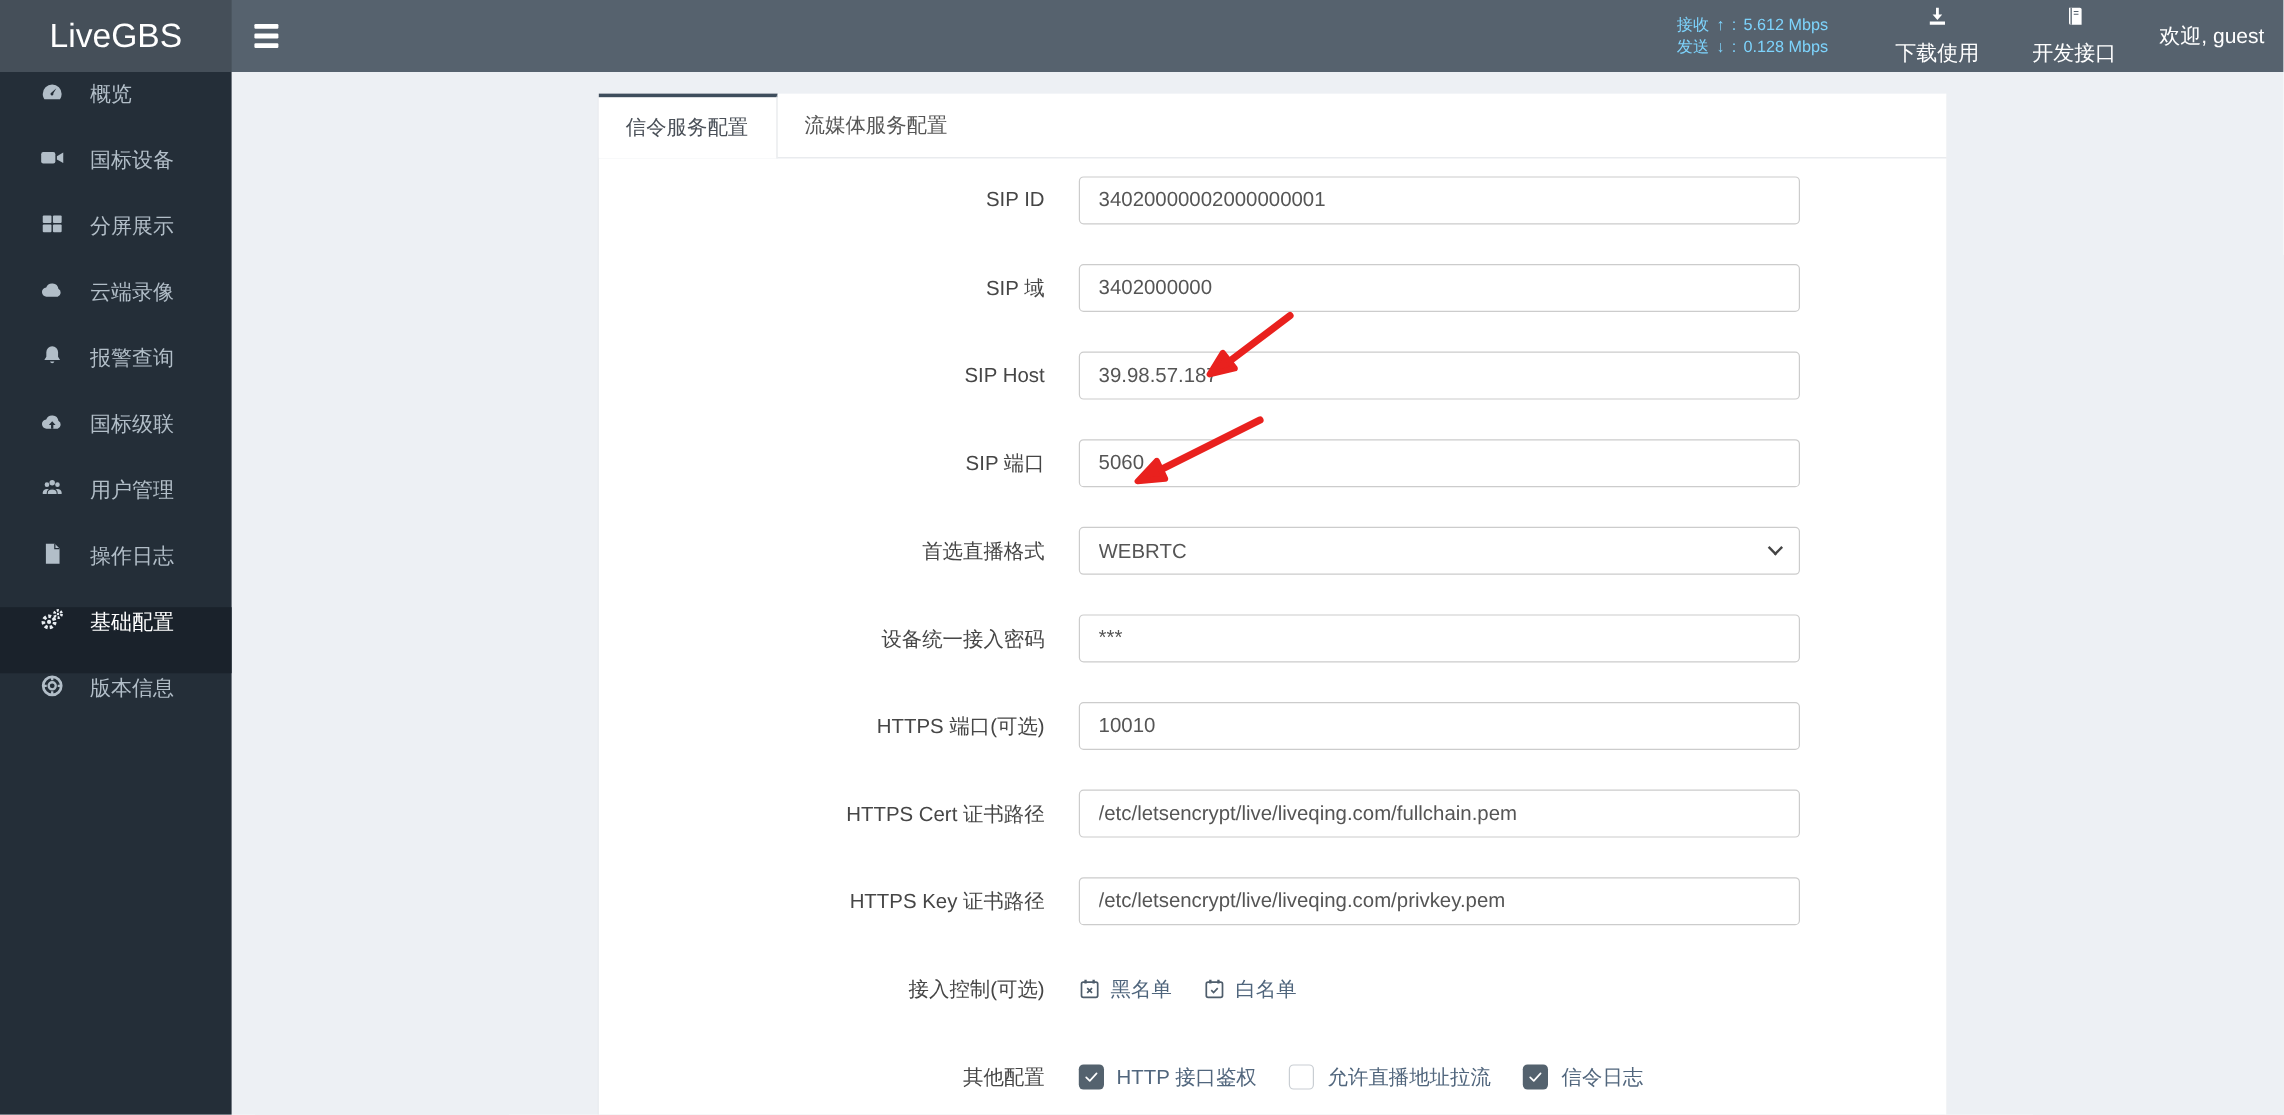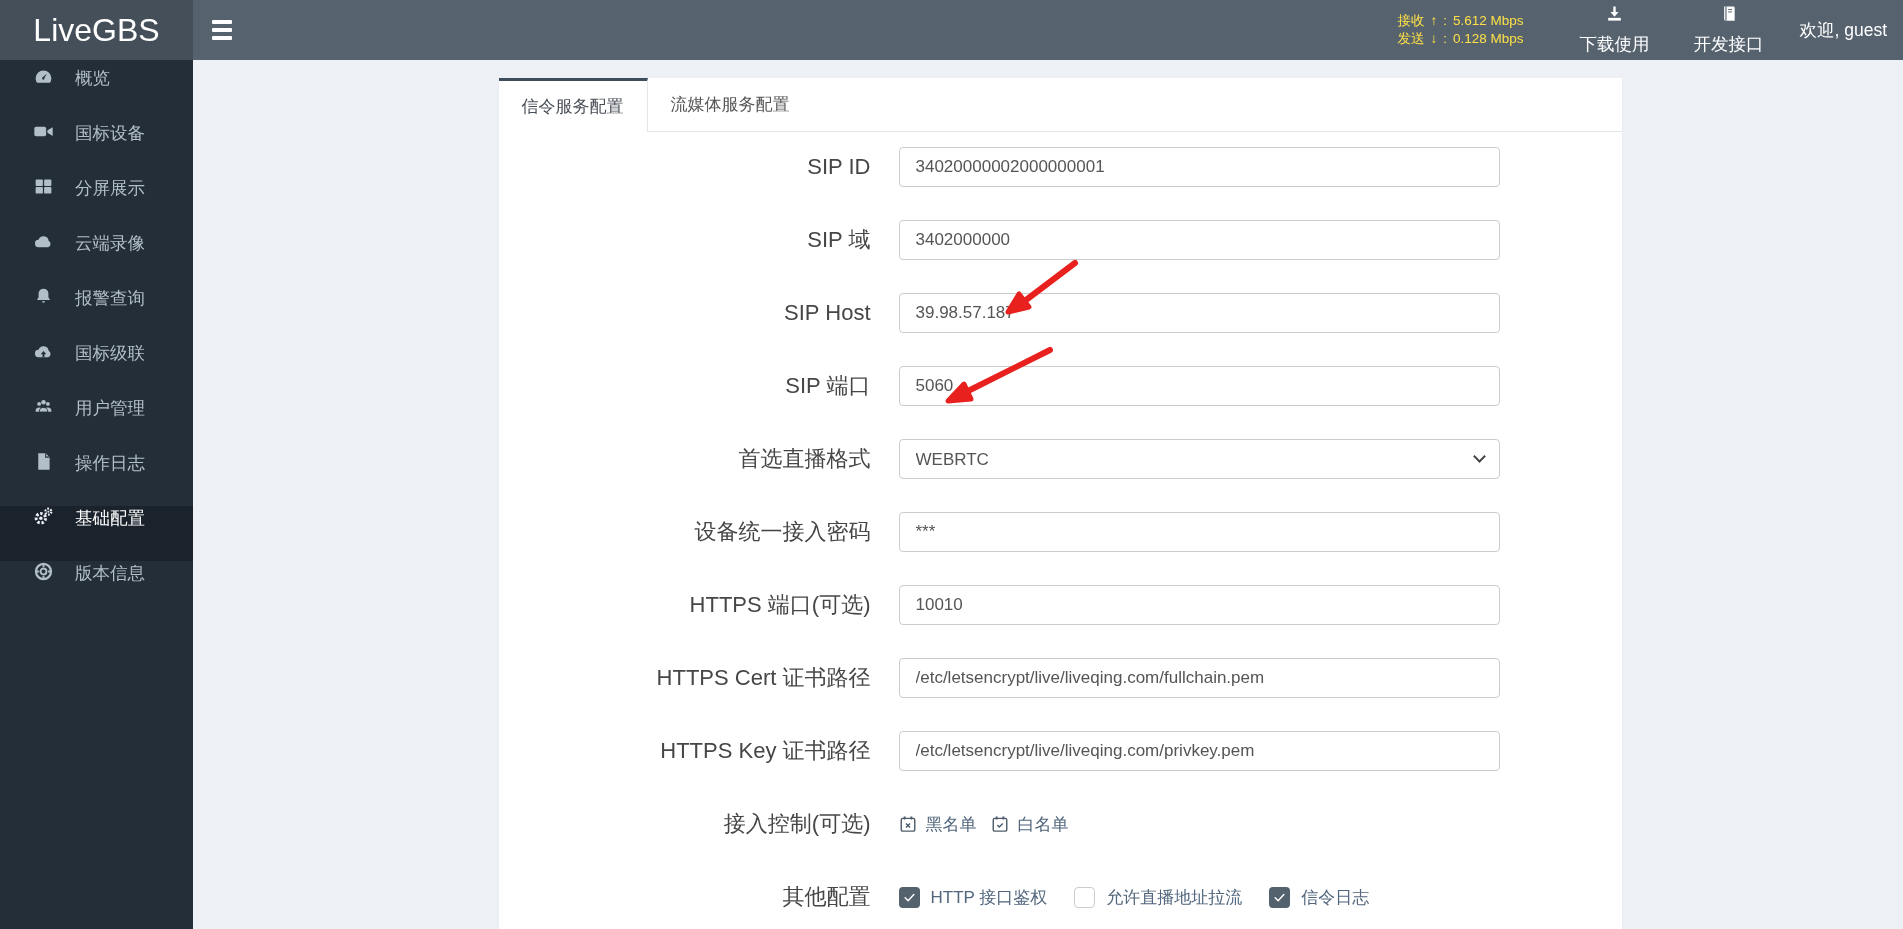--- a/index.html
+++ b/index.html
@@ -3,26 +3,26 @@
 <meta charset="utf-8">
 <title>LiveGBS</title>
 <style>
   * { margin:0; padding:0; box-sizing:border-box; }
   html,body { width:1903px; height:929px; overflow:hidden; }
   body { font-family:"Liberation Sans","DejaVu Sans",sans-serif; background:#edf0f4; position:relative; }
 
   
   .navbar { position:absolute; top:0; left:0; width:1903px; height:60px; background:#56626e; z-index:10; }
   .brand { position:absolute; left:0; top:0; width:193px; height:60px; background:#454f59;
-           color:#fff; font-size:32px; display:flex; align-items:center; justify-content:center; }
+           color:#fff; font-size:28px; display:flex; align-items:center; justify-content:center; }
   .hamburger { position:absolute; left:193px; top:0; width:58px; height:60px; display:flex;
                flex-direction:column; align-items:center; justify-content:center; gap:4px; cursor:pointer; }
   .hamburger i { width:20px; height:4px; background:#fff; border-radius:1px; }
   .nav-right { position:absolute; right:0; top:0; height:60px; display:flex; align-items:center; padding-right:16px; }
-  .net-stats { color:#fde047; font-size:13.5px; line-height:18px; margin-right:34px; }
+  .net-stats { color:#7dd3fc; font-size:13.5px; line-height:18px; margin-right:34px; }
   .net-stats .line { display:flex; gap:6px; justify-content:flex-end; }
   .net-stats .arrow { font-weight:bold; }
   .nav-link { color:#fff; font-size:17.5px; display:flex; align-items:center; gap:9px;
               margin:0 22px; cursor:pointer; white-space:nowrap;flex-direction:column; }
   .nav-link svg { fill:#fff; }
   .welcome { color:#fff; font-size:17.5px; margin-left:14px; white-space:nowrap; }
 
   
   .sidebar { position:absolute; top:60px; left:0; width:193px; height:869px; background:#242e38; z-index:9; }
   .side-list { padding-top:6px; }
@@ -36,30 +36,30 @@
   .main { position:absolute; left:205px; top:60px; width:1710px; height:795px; }
   .card { width:1123px; margin:18px auto 0 auto; background:#fff; min-height:851px;
           box-shadow:0 1px 2px rgba(0,0,0,.06); }
   .tabbar { display:flex; border-bottom:1px solid #e4e7ea; height:54px; }
   .tab { padding:0 23px; display:flex; align-items:center; font-size:17px; color:#555; cursor:pointer; }
   .tab.active { border-top:3px solid #3e4d5c; border-right:1px solid #e4e7ea; margin-bottom:-1px;
                 background:#fff; color:#4a5058; }
 
   .form { padding-top:15px; }
   .form-row { display:flex; align-items:center; min-height:40px; margin-bottom:33px; }
-  .form-label { width:372px; text-align:right; margin-right:28px; color:#464646; font-size:22px; white-space:nowrap; }
+  .form-label { width:372px; text-align:right; margin-right:28px; color:#464646; font-size:17px; white-space:nowrap; }
   .input { width:601px; height:40px; border:1px solid #ccc; border-radius:4px; padding:0 16px;
            font-size:17px; color:#555; background:#fff; outline:none; }
   .select-wrap { position:relative; width:601px; }
   .select-wrap select { width:601px; appearance:none; -webkit-appearance:none; cursor:pointer; }
   .chevron { position:absolute; right:16px; top:13px; width:9px; height:9px;
              border-right:2.5px solid #444; border-bottom:2.5px solid #444;
              transform:rotate(45deg); pointer-events:none; }
 
-  .acl-links { display:flex; align-items:center; gap:14px; }
+  .acl-links { display:flex; align-items:center; gap:26px; }
   .acl-link { display:flex; align-items:center; gap:9px; color:#4f657c; font-size:17px; cursor:pointer; }
   .acl-link svg { stroke:#4e5d6b; fill:none; stroke-width:1.9; }
 
   .checks { display:flex; align-items:center; gap:27px; }
   .check-group { display:flex; align-items:center; gap:11px; color:#51667d; font-size:17px; cursor:pointer; }
   .checkbox { width:21px; height:21px; border-radius:4px; display:flex; align-items:center; justify-content:center; }
   .checkbox.checked { background:#54626e; }
   .checkbox.checked svg { stroke:#fff; fill:none; stroke-width:2.6; stroke-linecap:round; stroke-linejoin:round; }
   .checkbox.unchecked { background:#fff; border:1px solid #c9ced3; }
 

